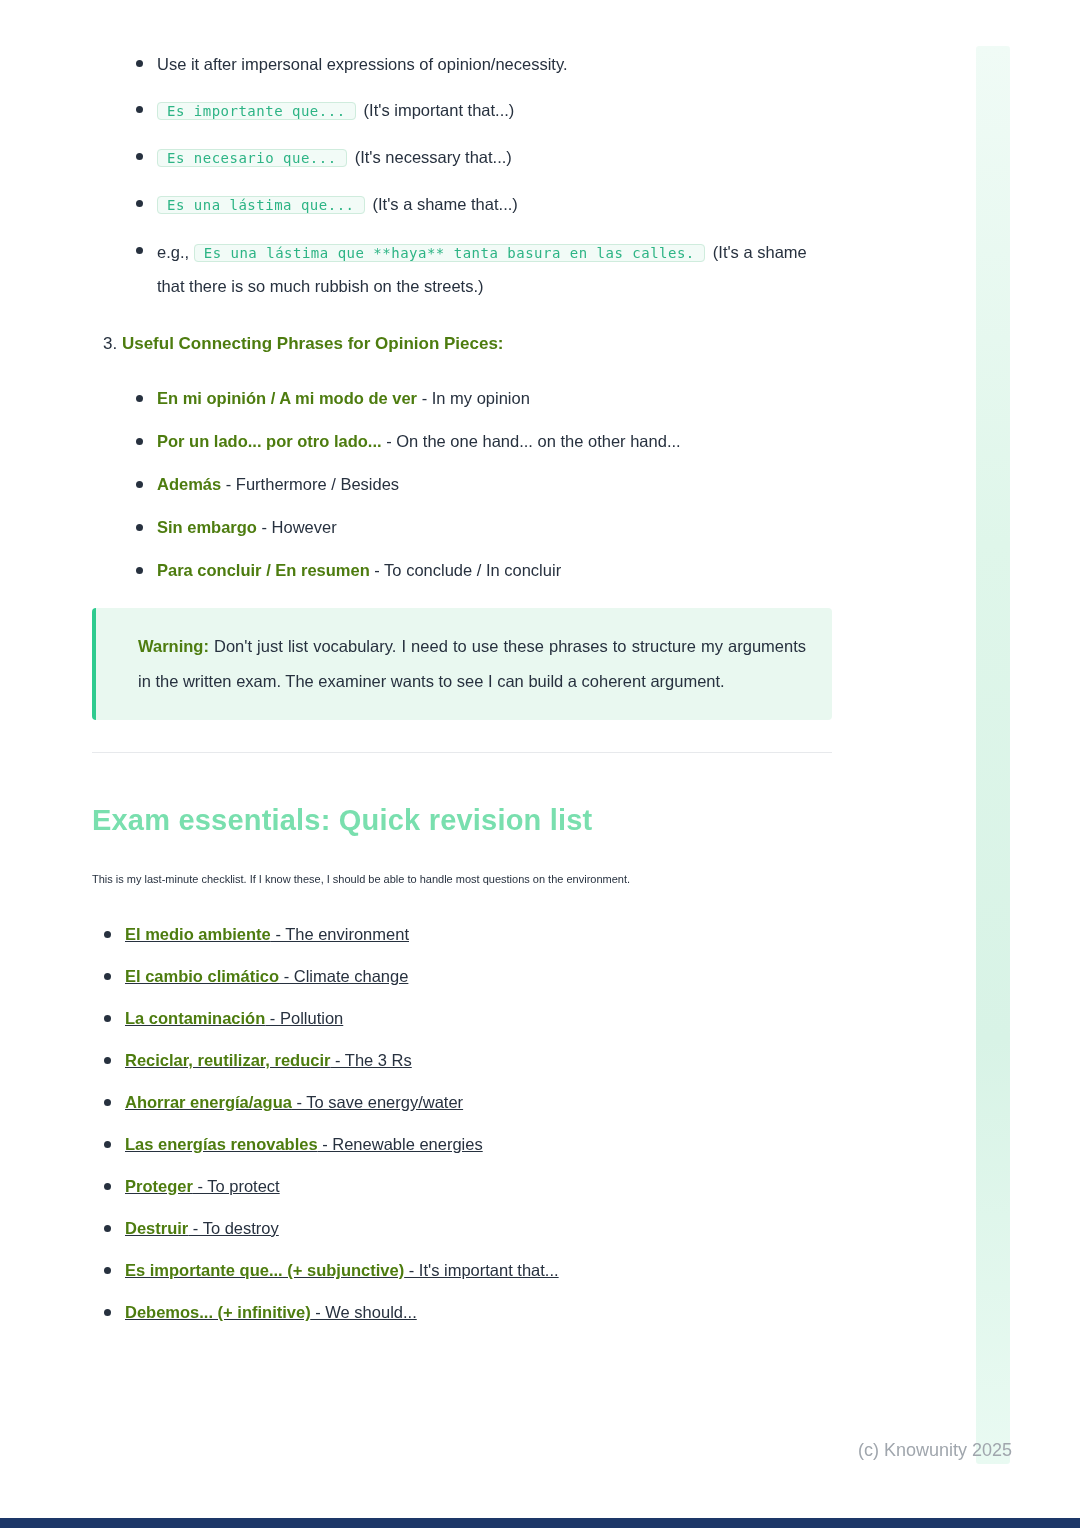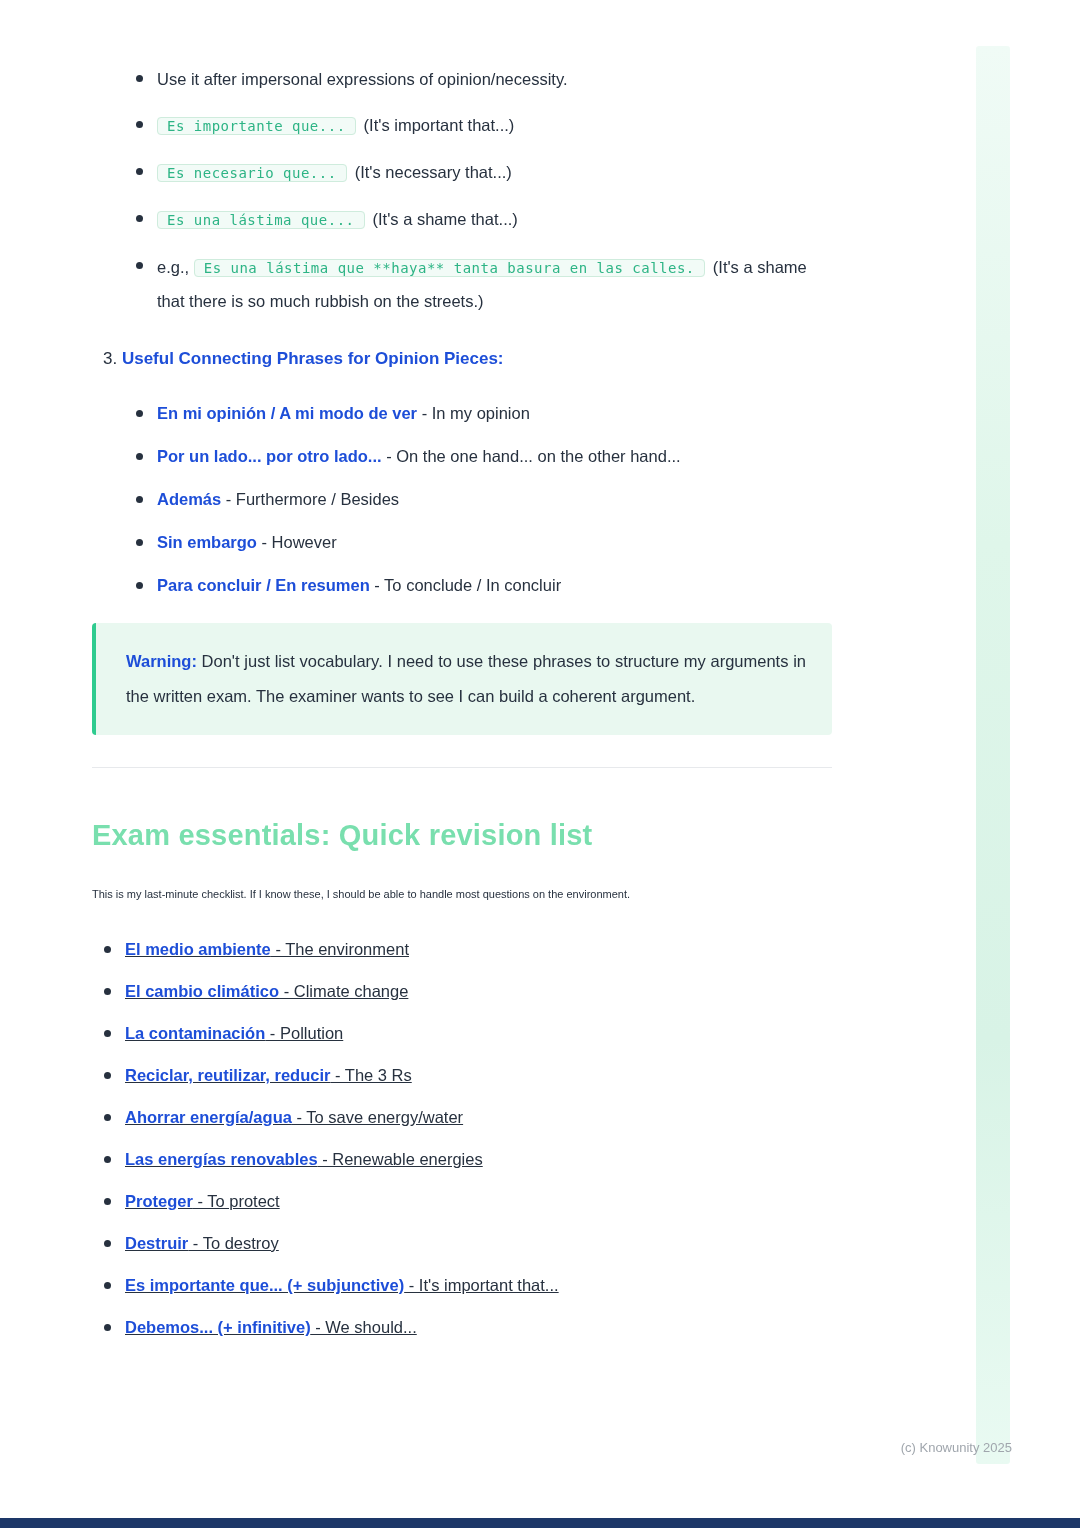--- a/index.html
+++ b/index.html
@@ -9,69 +9,69 @@
     background:#ffffff; color:#27313f;
   }
   .page { position:relative; width:1080px; height:1528px; background:#ffffff; overflow:hidden; }
 
   .side-strip {
     position:absolute; right:70px; top:46px; width:34px; height:1418px;
     background:linear-gradient(180deg,#f0fbf6 0%,#dff6ea 35%,#d8f3e6 70%,#e9faf2 100%);
     border-radius:3px;
   }
 
-  .content { position:absolute; left:92px; top:64px; width:740px; }
+  .content { position:absolute; left:92px; top:49px; width:740px; }
 
   .blist { list-style:none; }
   .blist > li { position:relative; padding-left:22px; font-size:16.5px; line-height:30px; margin-bottom:16px; }
   .blist > li::before {
     content:""; position:absolute; left:1px; top:11px; width:7px; height:7px;
     border-radius:50%; background:#27313f;
   }
   .indent-lg { margin-left:43px; }
   .indent-sm { margin-left:11px; }
   .gap-a > li { margin-bottom:16px; }
   .gap-b > li { margin-bottom:16px; line-height:27px; }
   .gap-b > li::before { top:10px; }
   .gap-c > li { margin-bottom:15px; line-height:27px;text-decoration:underline; }
   .gap-c > li::before { top:10px; }
   li.eg { line-height:33px; }
 
-  b, .bold { font-weight:700; color:#1d4ed8; }
+  b, .bold { font-weight:700; color:#4d7c0f; }
 
   .chip {
     font-family:"DejaVu Sans Mono","Liberation Mono",monospace;
     font-size:14px; letter-spacing:0.5px;
     color:#2db485; background:#f2fbf7;
     border:1px solid #cfecdd; border-radius:4px;
     padding:0 9px; margin-right:8px;
     -webkit-box-decoration-break:clone; box-decoration-break:clone;
   }
 
   .olhead { margin:30px 0 30px 11px; font-size:17px; line-height:22px; }
   .olhead .num { font-weight:400; }
 
   .callout {
     margin-top:24px; background:#e9f8f0;
     border-left:4px solid #2fcb8f; border-radius:4px;
-    padding:21px 26px 21px 30px;
+    padding:21px 26px 21px 42px;
     font-size:16.5px; line-height:35px; text-align:justify; color:#27313f;
   }
 
   .divider { margin-top:32px; border:none; border-top:1px solid #e7e9ec; height:0; }
 
   .h2 { margin-top:50px; font-size:29px; line-height:34px; font-weight:700; color:#79dfae; letter-spacing:0.2px; }
 
   .intro { margin-top:24px; font-size:11px; line-height:36px; text-align:justify; }
 
   .exam-list { margin-top:24px; }
 
   .footer-credit {
     position:absolute; right:68px; top:1440px;
-    font-size:13px; color:#a0a6ad;
+    font-size:18px; color:#a0a6ad;
   }
 
   .bottom-bar {
     position:absolute; left:0; bottom:0; width:1080px; height:10px;
     background:#1d3768;
   }
 </style>
 </head>
 <body>
 

